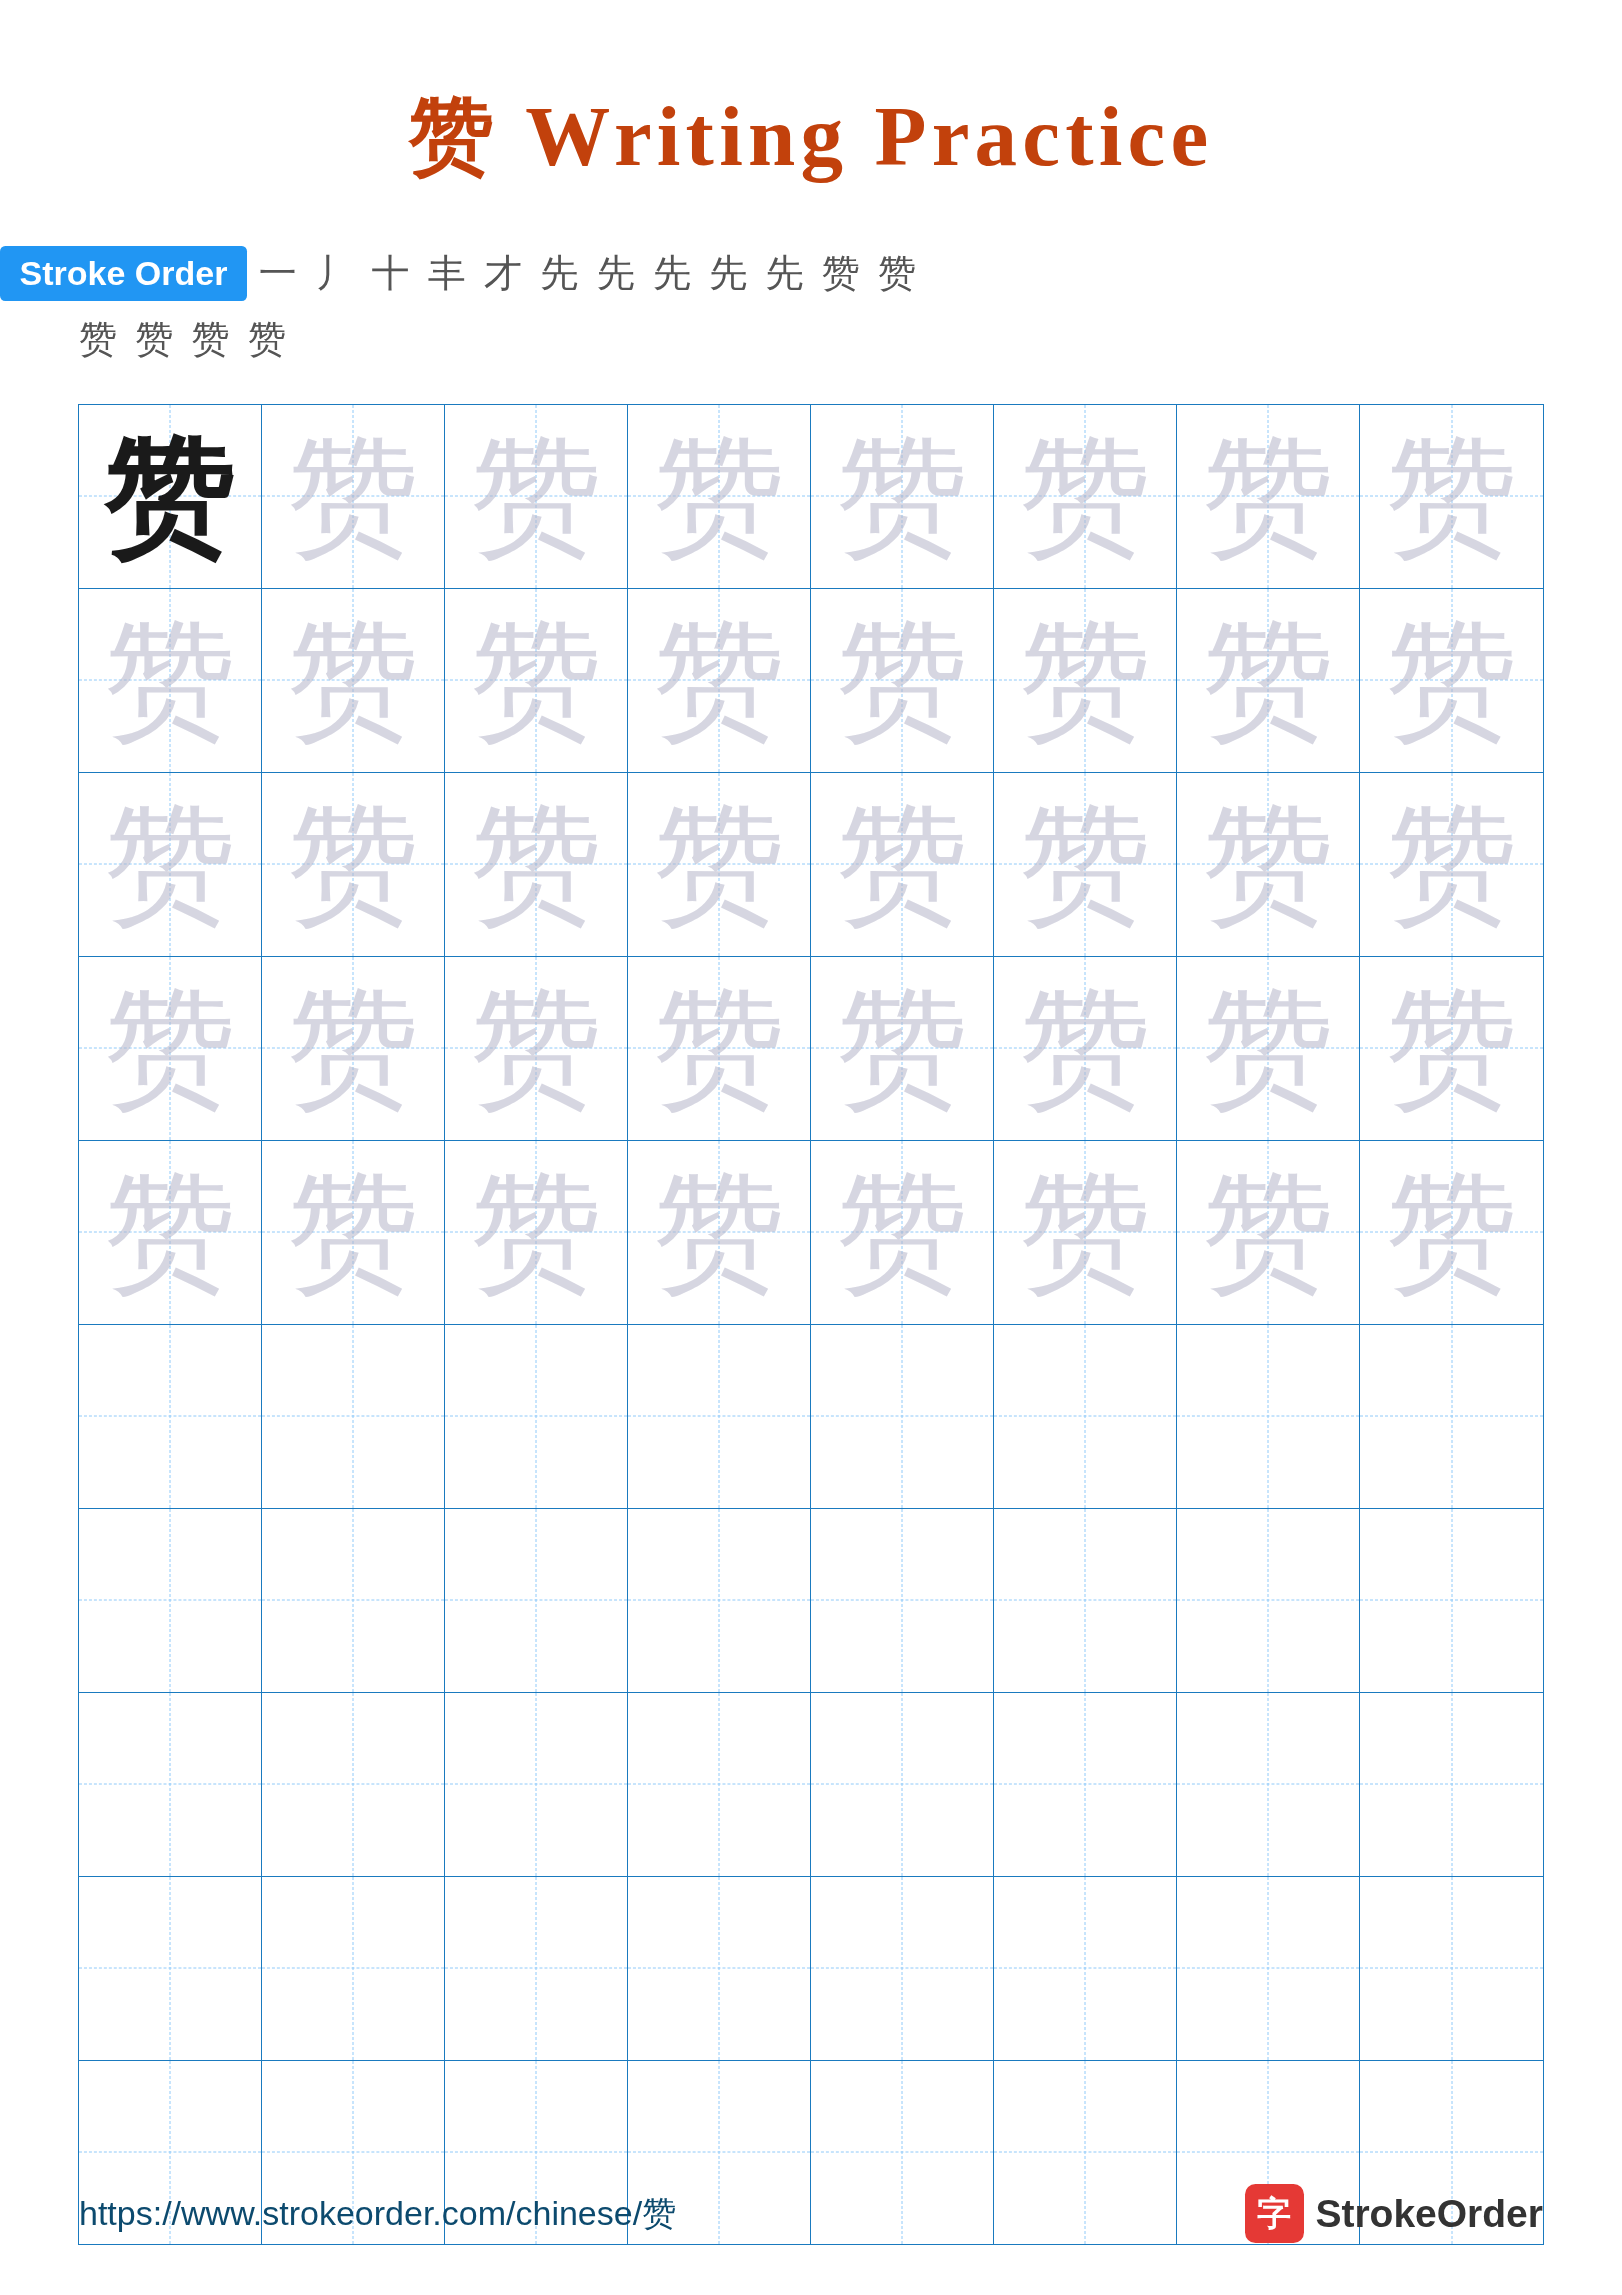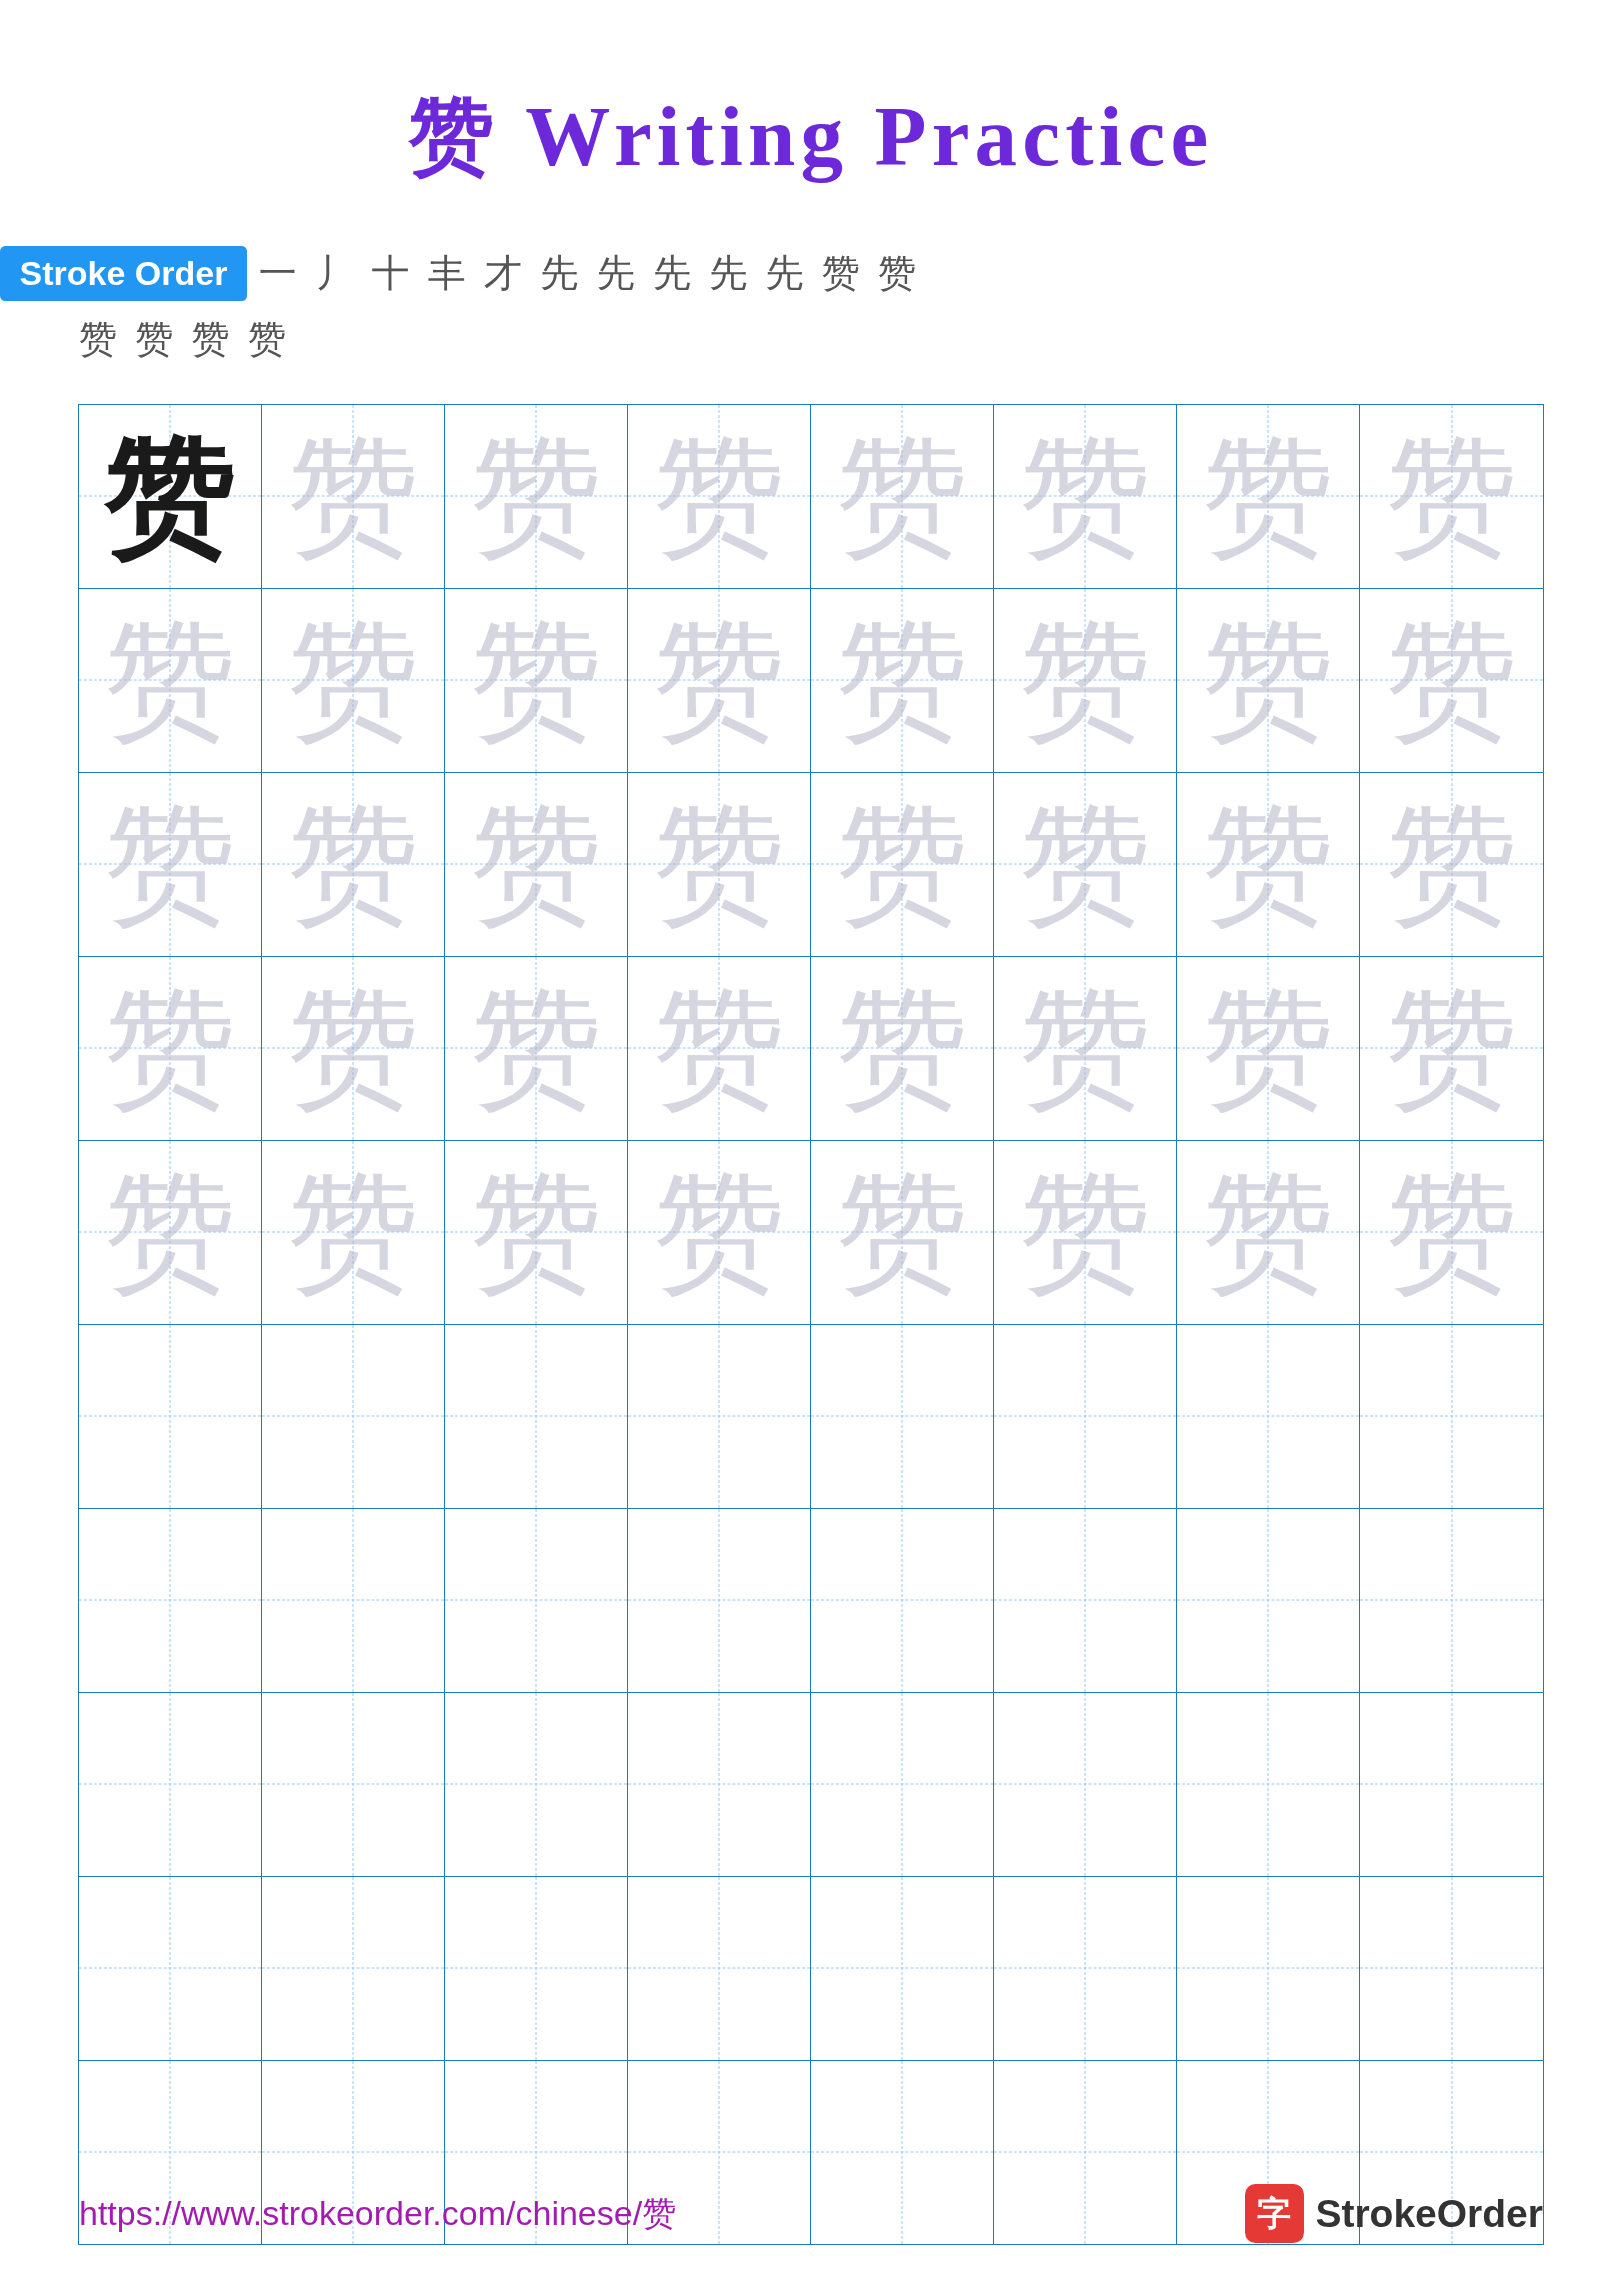--- a/index.html
+++ b/index.html
@@ -16,21 +16,21 @@
     
     .title-area {
       text-align: center;
       padding-top: 79px;
       margin-bottom: 52px;
     }
 
     .title-text {
       font-size: 85px;
       font-weight: bold;
-      color: #6d28d9;
+      color: #c2410c;
       letter-spacing: 5.2px;
     }
 
     
     .stroke-order-section {
       display: flex;
       flex-direction: row;
       flex-wrap: wrap;
       align-items: center;
       margin-bottom: 13px;
@@ -151,21 +151,21 @@
       right: 0;
       display: flex;
       flex-direction: row;
       justify-content: space-between;
       align-items: center;
       padding: 0 79px;
     }
 
     .footer-url {
       font-size: 34px;
-      color: #a21caf;
+      color: #0c4a6e;
       font-family: Arial, sans-serif;
     }
 
     .footer-logo {
       display: flex;
       align-items: center;
       gap: 11.8px;
     }
 
     .footer-logo-icon {

